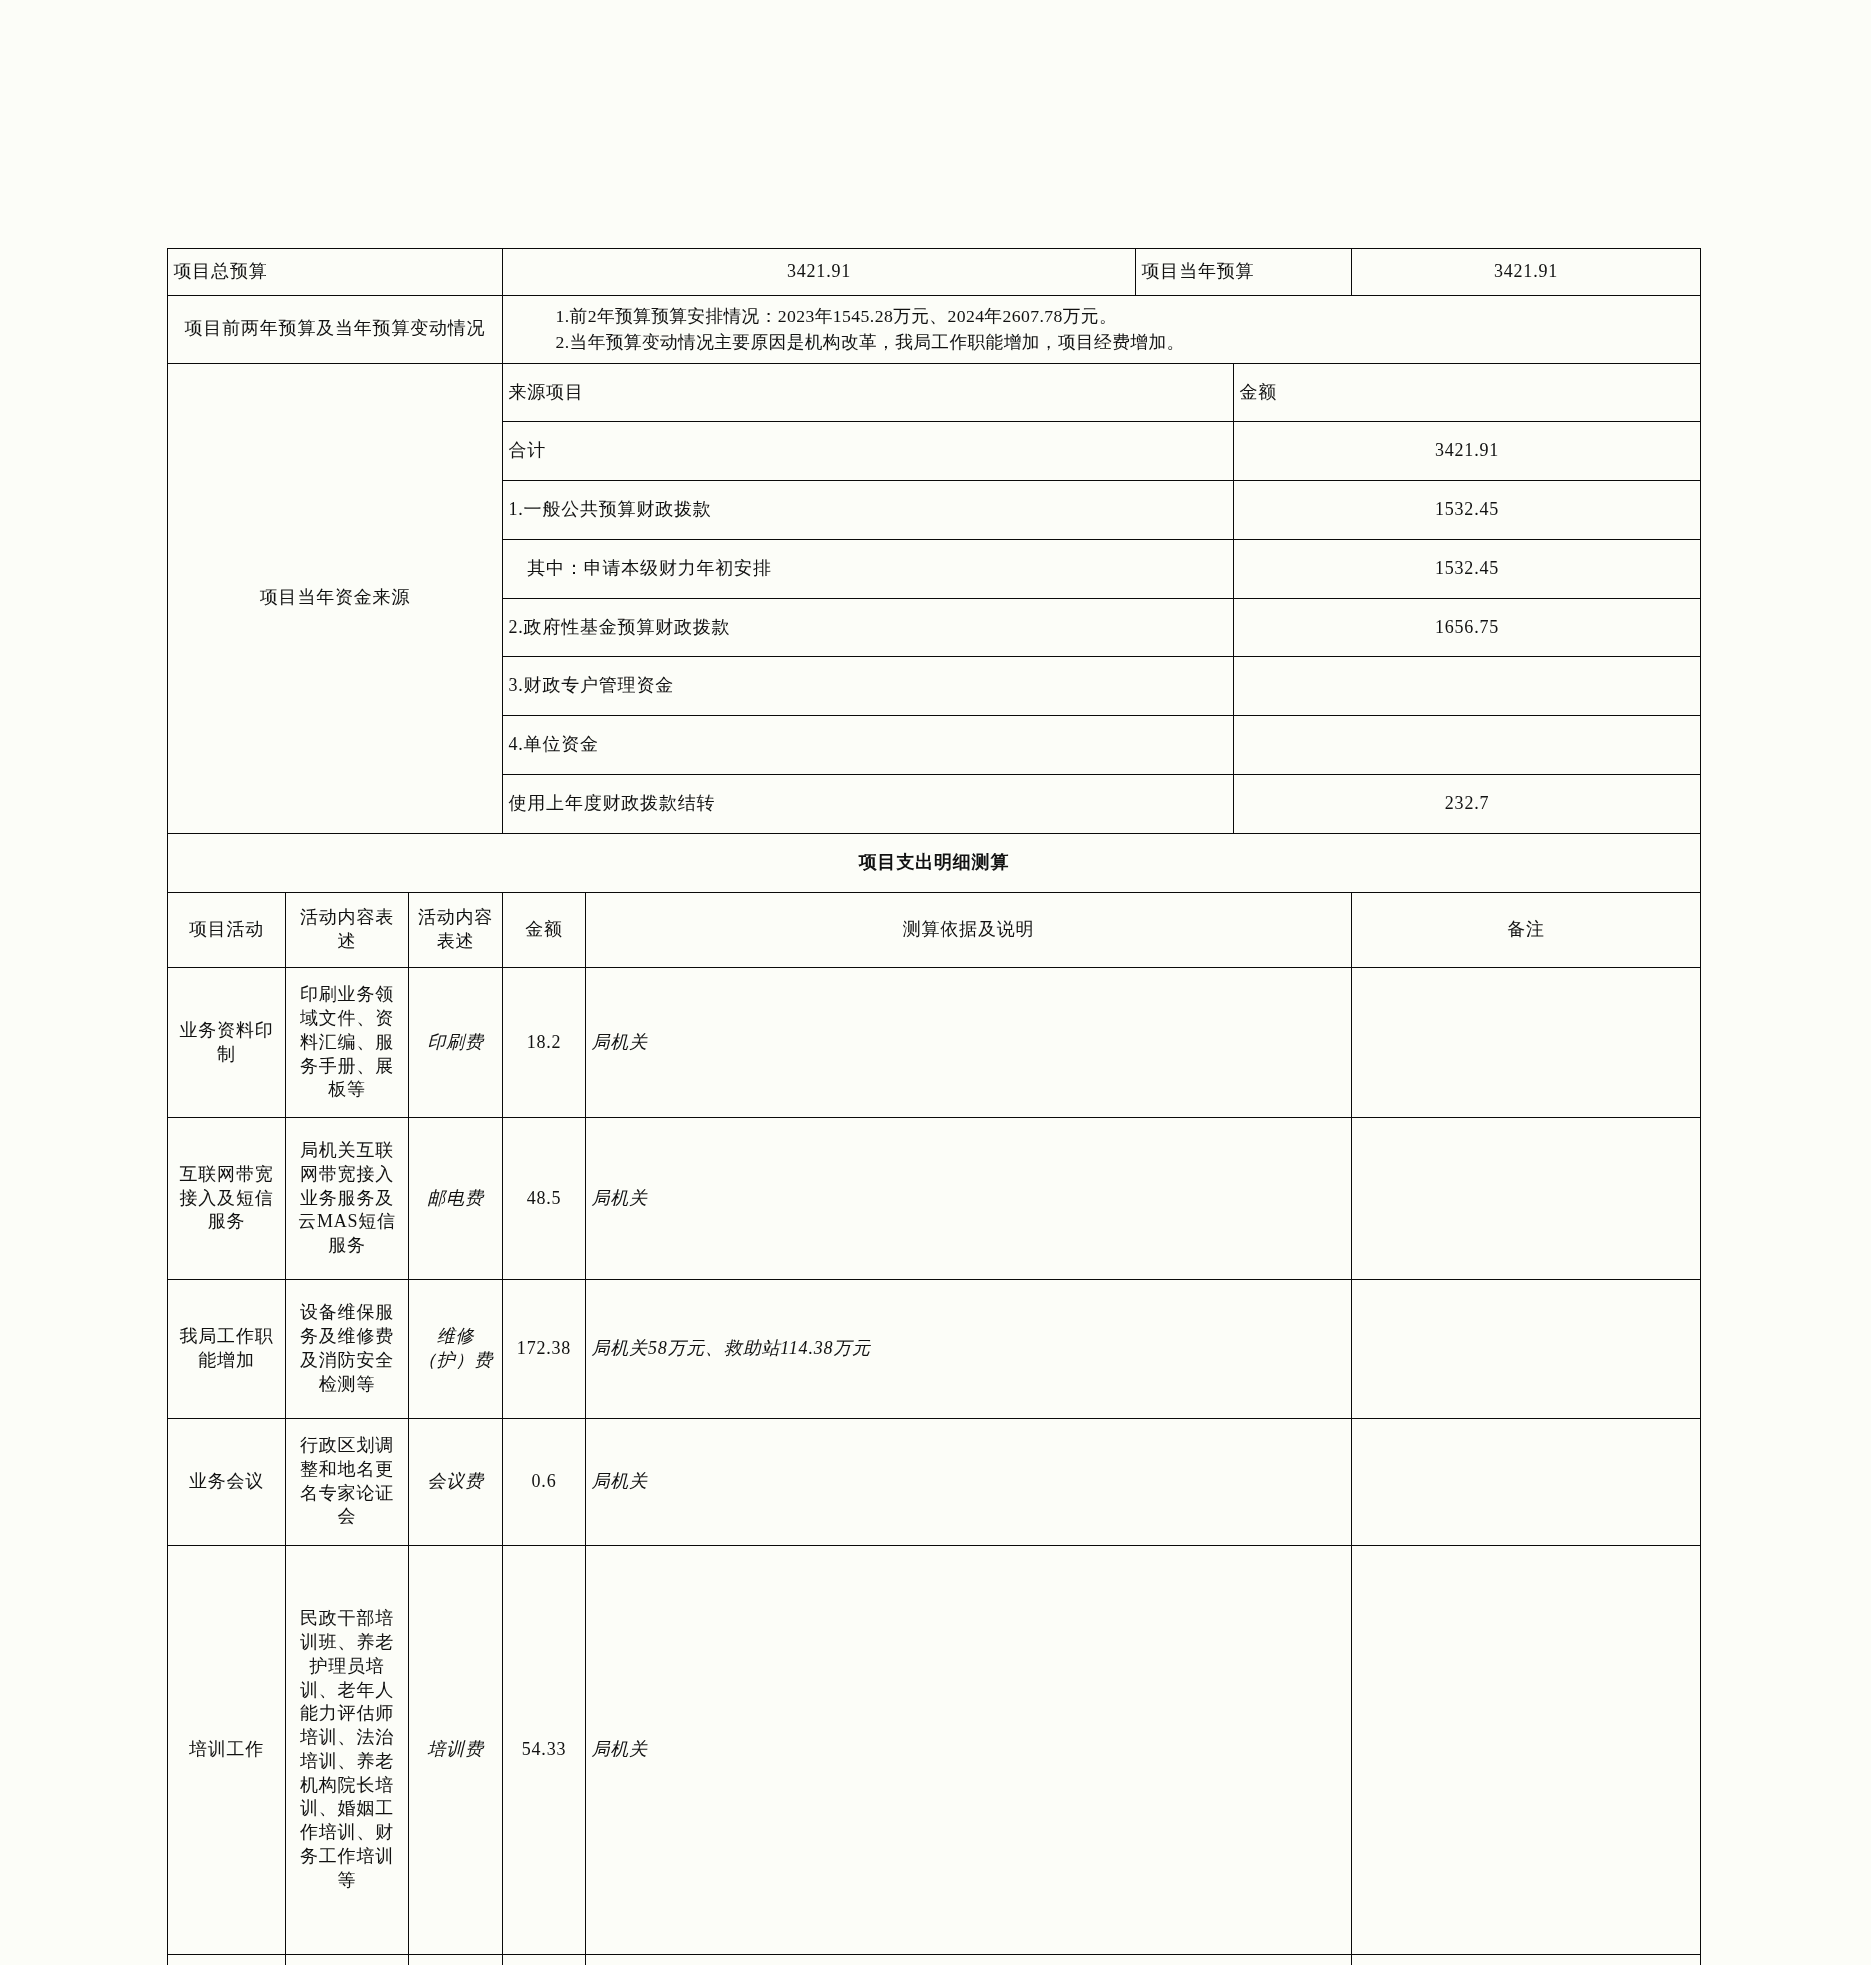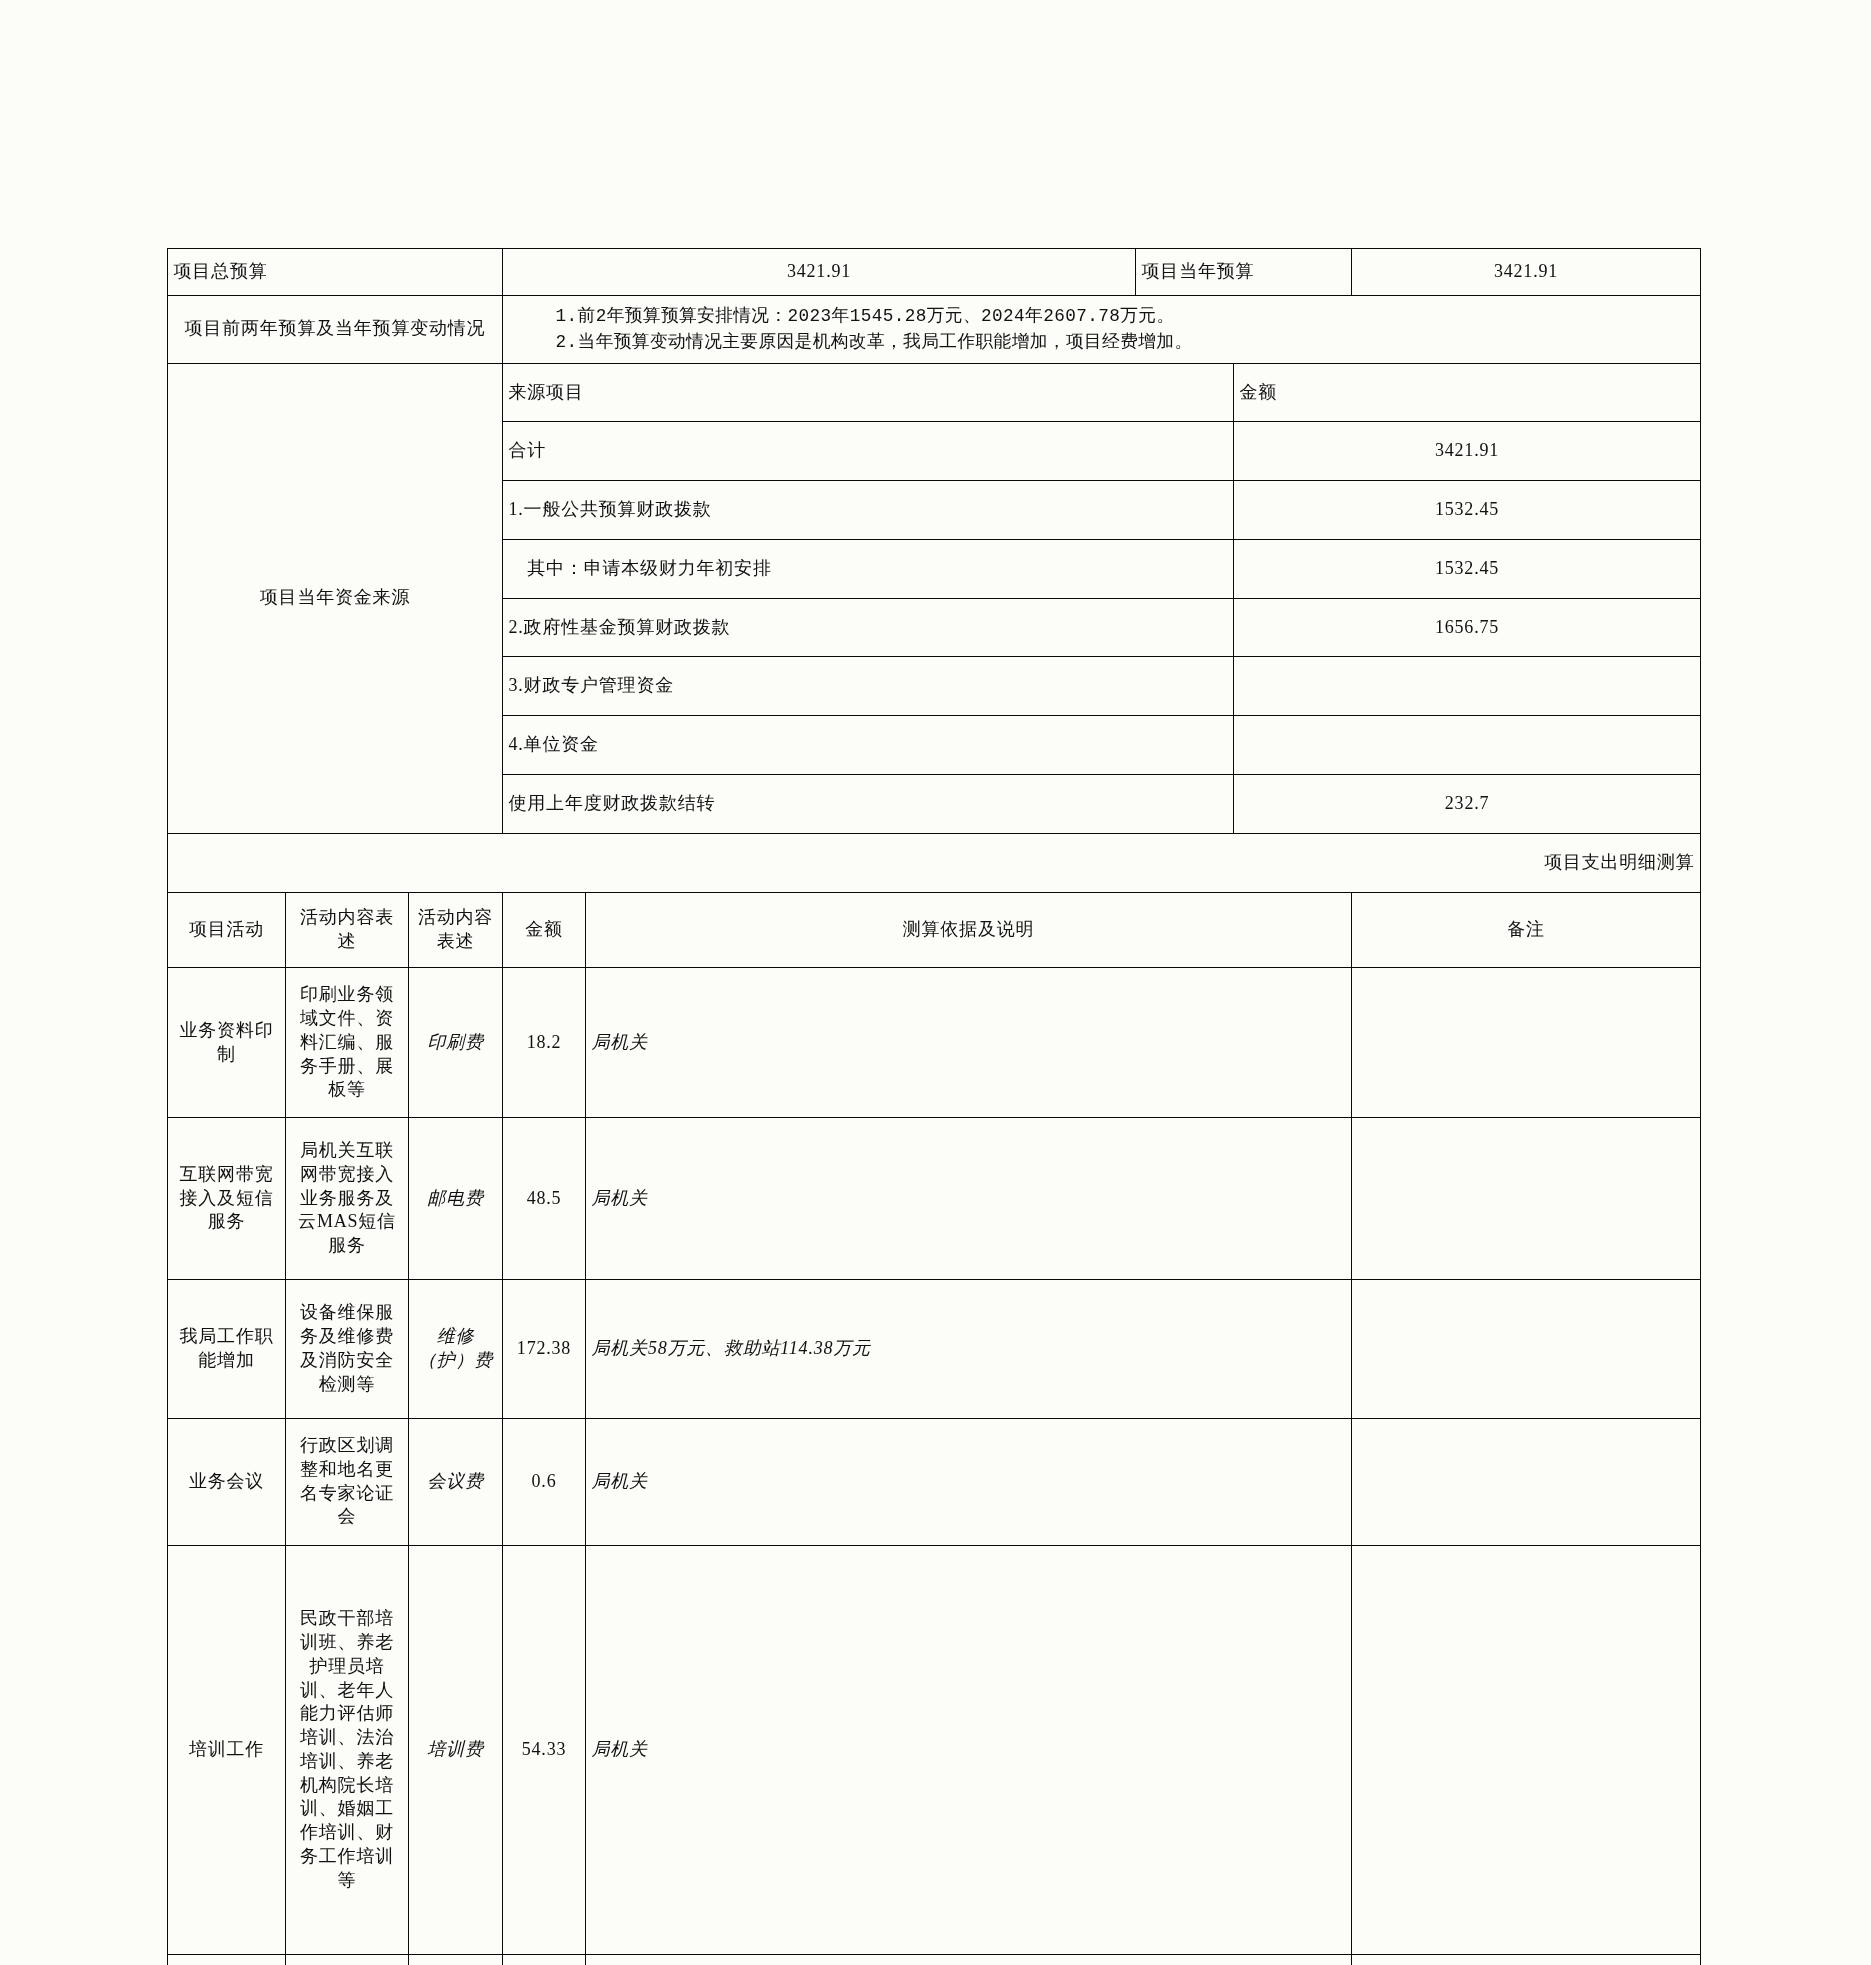--- a/index.html
+++ b/index.html
@@ -55,31 +55,30 @@
   .r-src td { height: 50px; }
   .r-title td { height: 50px; }
   .r-head td { height: 67px; }
 
   .change-text {
     text-align: left;
     font-size: 17.7px;
     line-height: 1.5;
     letter-spacing: 0.4px;
     padding-left: 47px;
-    font-family: Liberation Mono, monospace;
   }
   .vert-label {
     text-align: center;
     font-size: 18px;
     letter-spacing: 0.8px;
   }
   .section-title {
-    text-align: right;
+    text-align: center;
     font-size: 20.4px;
-    font-weight: normal;
+    font-weight: bold;
     letter-spacing: 2.4px;
   }
   .colhead {
     text-align: center;
     font-size: 17.3px;
     line-height: 1.28;
     letter-spacing: 0.4px;
   }
   .act-name {
     text-align: center;

